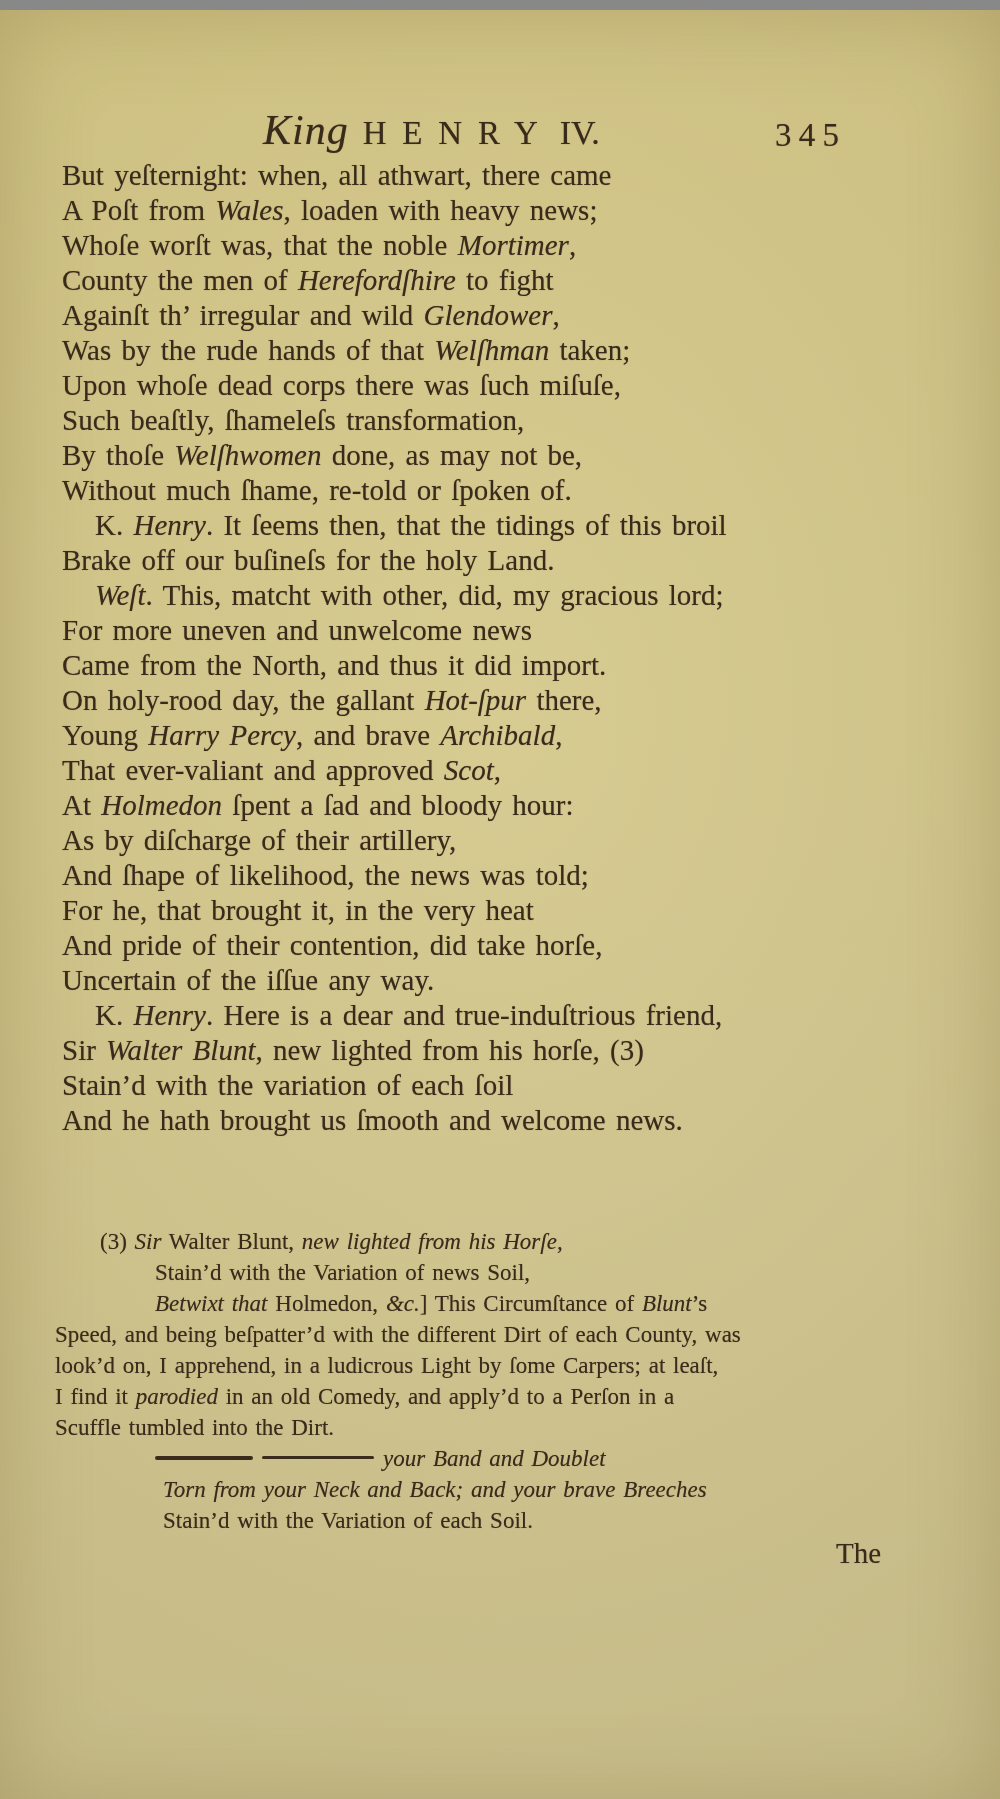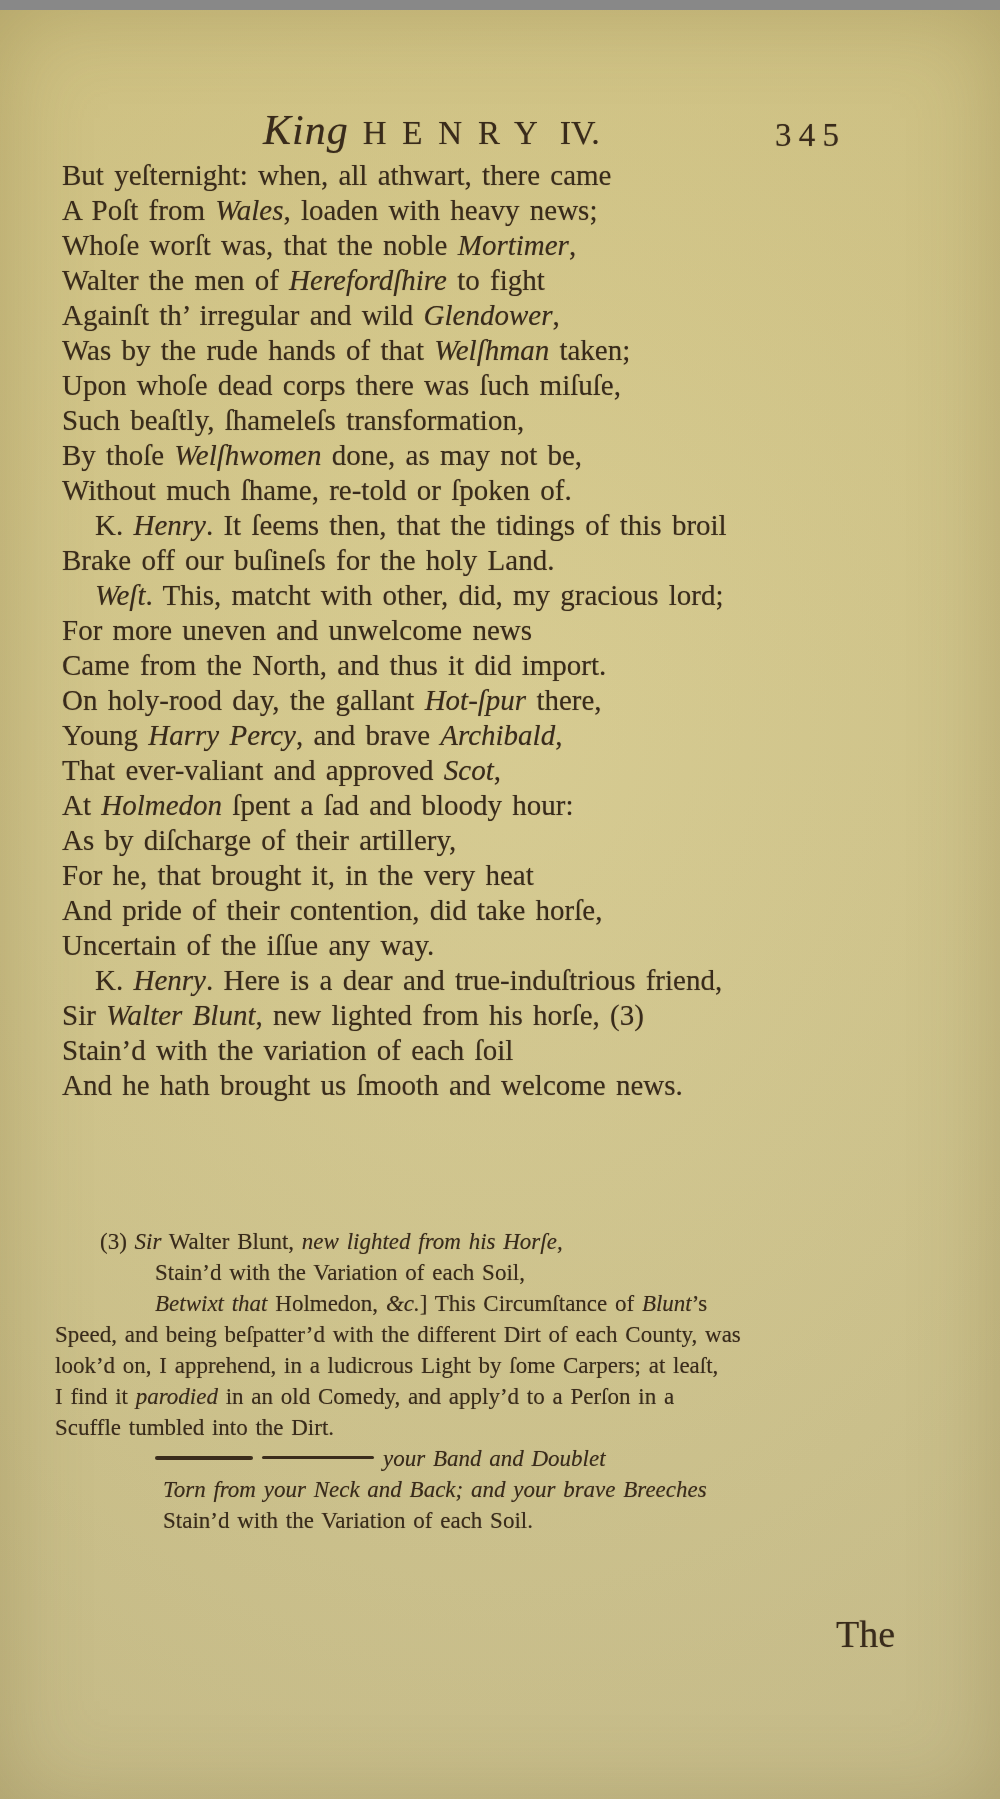--- a/index.html
+++ b/index.html
@@ -51,21 +51,21 @@
   #footnote .f-ind3{padding-left:108px;}
   #footnote .f-right{text-align:right;padding-right:6px;white-space:nowrap;}
   .rule{
     display:inline-block;vertical-align:middle;
     height:4px;background:#3a2c1c;margin:0 9px 6px 0;
     border-radius:2px;
   }
   .rule.thin{height:3px;}
   
   #catchword{
-    position:absolute;left:836px;top:1602px;font-size:38px;
+    position:absolute;left:836px;top:1527px;font-size:29px;
     text-shadow:0 0 1px rgba(45,30,10,0.45);
   }
 </style>
 </head>
 <body>
 
 <div id="page">
 
   <div id="running-head">
     <div id="head-title">
@@ -73,49 +73,50 @@
       <span id="head-caps">HENRY</span>
       <span id="head-num">IV.</span>
     </div>
     <div id="page-number">345</div>
   </div>
 
   <div id="main-text">
       <div class="tline"><span>But yeſternight: when, all athwart, there came</span></div>
       <div class="tline"><span>A Poſt from </span><span class="it">Wales</span><span>, loaden with heavy news;</span></div>
       <div class="tline"><span>Whoſe worſt was, that the noble </span><span class="it">Mortimer</span><span>,</span></div>
-      <div class="tline"><span>Walter the men of </span><span class="it">Herefordſhire</span><span> to fight</span></div>
+      <div class="tline"><span>County the men of </span><span class="it">Herefordſhire</span><span> to fight</span></div>
       <div class="tline"><span>Againſt th’ irregular and wild </span><span class="it">Glendower</span><span>,</span></div>
       <div class="tline"><span>Was by the rude hands of that </span><span class="it">Welſhman</span><span> taken;</span></div>
       <div class="tline"><span>Upon whoſe dead corps there was ſuch miſuſe,</span></div>
       <div class="tline"><span>Such beaſtly, ſhameleſs transformation,</span></div>
       <div class="tline"><span>By thoſe </span><span class="it">Welſhwomen</span><span> done, as may not be,</span></div>
       <div class="tline"><span>Without much ſhame, re-told or ſpoken of.</span></div>
       <div class="tline ind"><span>K. </span><span class="it">Henry</span><span>. It ſeems then, that the tidings of this broil</span></div>
       <div class="tline"><span>Brake off our buſineſs for the holy Land.</span></div>
       <div class="tline ind"><span class="it">Weſt</span><span>. This, matcht with other, did, my gracious lord;</span></div>
       <div class="tline"><span>For more uneven and unwelcome news</span></div>
       <div class="tline"><span>Came from the North, and thus it did import.</span></div>
       <div class="tline"><span>On holy-rood day, the gallant </span><span class="it">Hot-ſpur</span><span> there,</span></div>
       <div class="tline"><span>Young </span><span class="it">Harry Percy</span><span>, and brave </span><span class="it">Archibald</span><span>,</span></div>
       <div class="tline"><span>That ever-valiant and approved </span><span class="it">Scot</span><span>,</span></div>
       <div class="tline"><span>At </span><span class="it">Holmedon</span><span> ſpent a ſad and bloody hour:</span></div>
       <div class="tline"><span>As by diſcharge of their artillery,</span></div>
+      <div class="tline"><span>And ſhape of likelihood, the news was told;</span></div>
       <div class="tline"><span>For he, that brought it, in the very heat</span></div>
       <div class="tline"><span>And pride of their contention, did take horſe,</span></div>
       <div class="tline"><span>Uncertain of the iſſue any way.</span></div>
       <div class="tline ind"><span>K. </span><span class="it">Henry</span><span>. Here is a dear and true-induſtrious friend,</span></div>
       <div class="tline"><span>Sir </span><span class="it">Walter Blunt</span><span>, new lighted from his horſe, (3)</span></div>
       <div class="tline"><span>Stain’d with the variation of each ſoil</span></div>
       <div class="tline"><span>And he hath brought us ſmooth and welcome news.</span></div>
     </div>
 
   <div id="footnote">
       <div class="tline f-ind1"><span>(3) </span><span class="it">Sir</span><span> Walter Blunt, </span><span class="it">new lighted from his Horſe,</span></div>
-      <div class="tline f-ind2"><span>Stain’d with the Variation of each Soil,</span></div>
+      <div class="tline f-ind2"><span>Stain’d with the Variation of news Soil,</span></div>
       <div class="tline f-ind2"><span class="it">Betwixt that</span><span> Holmedon, </span><span class="it">&amp;c.</span><span>]  This Circumſtance of </span><span class="it">Blunt</span><span>’s</span></div>
       <div class="tline"><span>Speed, and being beſpatter’d with the different Dirt of each County, was</span></div>
       <div class="tline"><span>look’d on, I apprehend, in a ludicrous Light by ſome Carpers; at leaſt,</span></div>
       <div class="tline"><span>I find it </span><span class="it">parodied</span><span> in an old Comedy, and apply’d to a Perſon in a</span></div>
       <div class="tline"><span>Scuffle tumbled into the Dirt.</span></div>
       <div class="tline f-ind2"><span class="rule" style="width: 98px;"></span><span class="rule thin" style="width: 112px;"></span><span class="it">your Band and Doublet</span></div>
       <div class="tline f-ind3"><span class="it">Torn from your Neck and Back; and your brave Breeches</span></div>
       <div class="tline f-ind3"><span>Stain’d with the Variation of each Soil.</span></div>
     </div>
 

